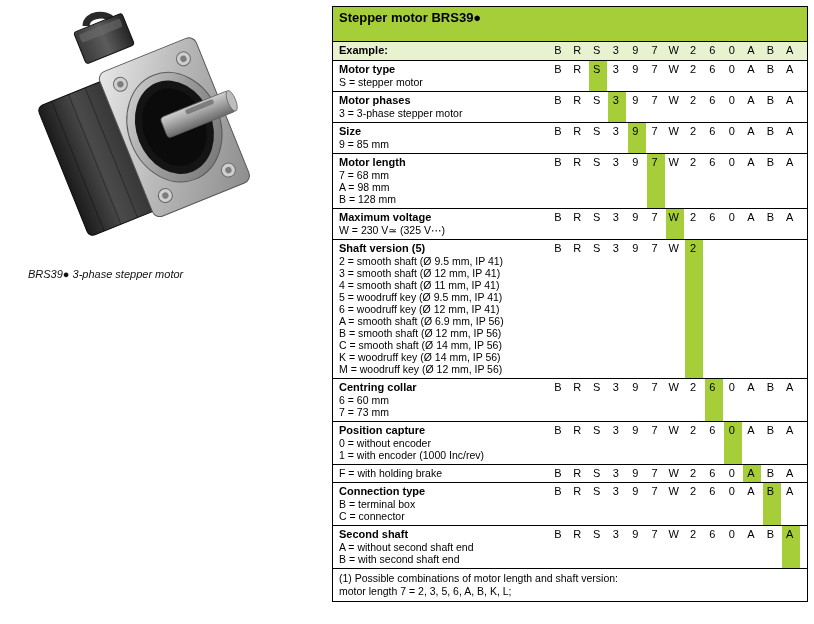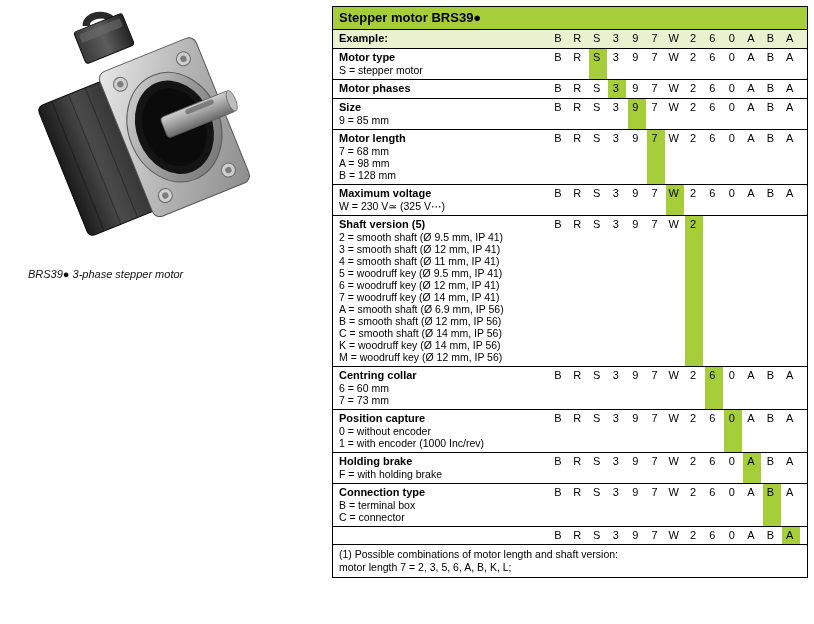--- a/index.html
+++ b/index.html
@@ -28,21 +28,21 @@
   #code-table{
     position:absolute;left:332px;top:6px;width:476px;
     border:1px solid #000;
     background:#fff;
     box-sizing:border-box;
   }
   #table-title{
     background:#a6ce39;
     font-weight:bold;
     font-size:13px;
-    padding:3px 6px 4px 6px;
+    padding:3px 6px 16px 6px;
     border-bottom:1px solid #000;
   }
   .row{
     position:relative;
     border-bottom:1px solid #000;
     min-height:14px;
   }
   .row:last-of-type{border-bottom:none;}
   .row-inner{
     position:relative;
@@ -215,20 +215,21 @@
             <div class="code-cell" style="left: 212.3px;">B</div>
             <div class="code-cell" style="left: 231.6px;">A</div>
           </div>
         </div>
       </div>
       <div class="row">
         <div class="row-inner">
           <div class="hl-bar" style="right: 180.8px;"></div>
           <div class="desc">
             <div class="hdr">Motor phases</div>
+            <div class="opt">3 = 3-phase stepper motor</div>
           </div>
           <div class="codes">
             <div class="code-cell" style="left: 0px;">B</div>
             <div class="code-cell" style="left: 19.3px;">R</div>
             <div class="code-cell" style="left: 38.6px;">S</div>
             <div class="code-cell" style="left: 57.9px;">3</div>
             <div class="code-cell" style="left: 77.2px;">9</div>
             <div class="code-cell" style="left: 96.5px;">7</div>
             <div class="code-cell" style="left: 115.8px;">W</div>
             <div class="code-cell" style="left: 135.1px;">2</div>
@@ -317,21 +318,20 @@
       <div class="row">
         <div class="row-inner">
           <div class="hl-bar" style="right: 103.6px;"></div>
           <div class="desc">
             <div class="hdr">Shaft version (5)</div>
             <div class="opt">2 = smooth shaft (Ø 9.5 mm, IP 41)</div>
             <div class="opt">3 = smooth shaft (Ø 12 mm, IP 41)</div>
             <div class="opt">4 = smooth shaft (Ø 11 mm, IP 41)</div>
             <div class="opt">5 = woodruff key (Ø 9.5 mm, IP 41)</div>
             <div class="opt">6 = woodruff key (Ø 12 mm, IP 41)</div>
-            <div class="opt">7 = woodruff key (Ø 14 mm, IP 41)</div>
             <div class="opt">A = smooth shaft (Ø 6.9 mm, IP 56)</div>
             <div class="opt">B = smooth shaft (Ø 12 mm, IP 56)</div>
             <div class="opt">C = smooth shaft (Ø 14 mm, IP 56)</div>
             <div class="opt">K = woodruff key (Ø 14 mm, IP 56)</div>
             <div class="opt">M = woodruff key (Ø 12 mm, IP 56)</div>
           </div>
           <div class="codes">
             <div class="code-cell" style="left: 0px;">B</div>
             <div class="code-cell" style="left: 19.3px;">R</div>
             <div class="code-cell" style="left: 38.6px;">S</div>
@@ -390,21 +390,20 @@
             <div class="code-cell" style="left: 193px;">A</div>
             <div class="code-cell" style="left: 212.3px;">B</div>
             <div class="code-cell" style="left: 231.6px;">A</div>
           </div>
         </div>
       </div>
       <div class="row">
         <div class="row-inner">
           <div class="hl-bar" style="right: 45.7px;"></div>
           <div class="desc">
-            <div class="hdr">Holding brake</div>
             <div class="opt">F = with holding brake</div>
           </div>
           <div class="codes">
             <div class="code-cell" style="left: 0px;">B</div>
             <div class="code-cell" style="left: 19.3px;">R</div>
             <div class="code-cell" style="left: 38.6px;">S</div>
             <div class="code-cell" style="left: 57.9px;">3</div>
             <div class="code-cell" style="left: 77.2px;">9</div>
             <div class="code-cell" style="left: 96.5px;">7</div>
             <div class="code-cell" style="left: 115.8px;">W</div>
@@ -438,20 +437,25 @@
             <div class="code-cell" style="left: 173.7px;">0</div>
             <div class="code-cell" style="left: 193px;">A</div>
             <div class="code-cell" style="left: 212.3px;">B</div>
             <div class="code-cell" style="left: 231.6px;">A</div>
           </div>
         </div>
       </div>
       <div class="row">
         <div class="row-inner">
           <div class="hl-bar" style="right: 7.1px;"></div>
+          <div class="desc">
+            <div class="hdr">Second shaft</div>
+            <div class="opt">A = without second shaft end</div>
+            <div class="opt">B = with second shaft end</div>
+          </div>
           <div class="codes">
             <div class="code-cell" style="left: 0px;">B</div>
             <div class="code-cell" style="left: 19.3px;">R</div>
             <div class="code-cell" style="left: 38.6px;">S</div>
             <div class="code-cell" style="left: 57.9px;">3</div>
             <div class="code-cell" style="left: 77.2px;">9</div>
             <div class="code-cell" style="left: 96.5px;">7</div>
             <div class="code-cell" style="left: 115.8px;">W</div>
             <div class="code-cell" style="left: 135.1px;">2</div>
             <div class="code-cell" style="left: 154.4px;">6</div>

